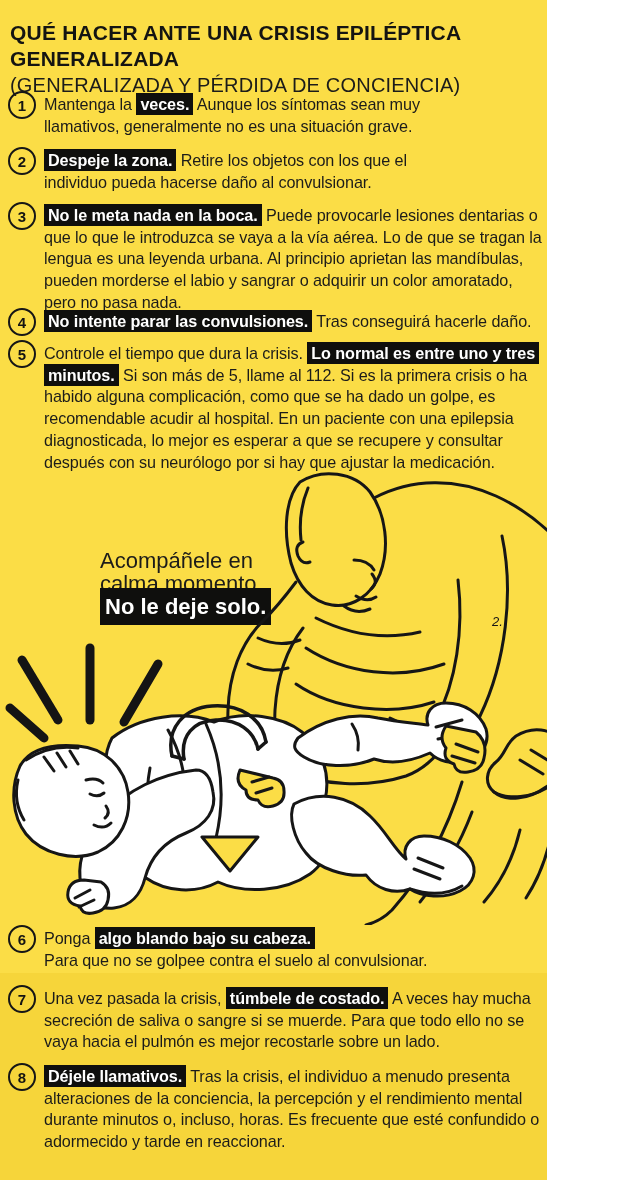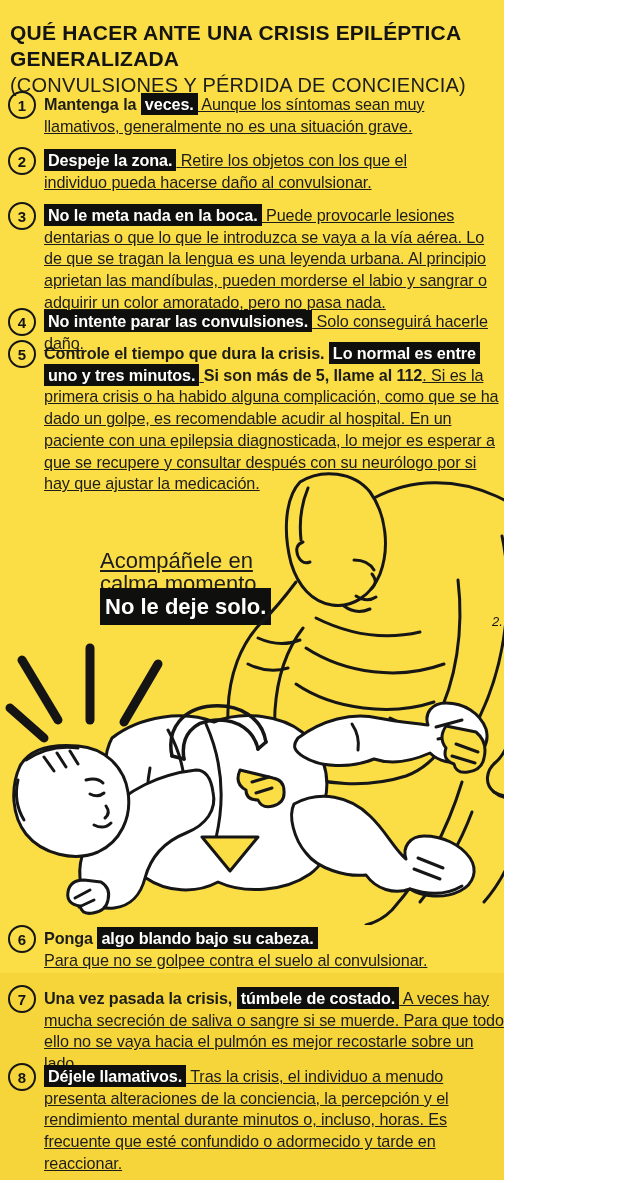--- a/index.html
+++ b/index.html
@@ -5,21 +5,21 @@
   :root{
     --background:#FBDD46;
     --background-bottom:#F6D53A;
     --highlight-bg:#0F0F0D;
     --highlight-text:#FFFFFF;
     --text:#1C1C1A;
     --line:#161616;
   }
   html,body{margin:0;padding:0;background:#fff;}
   .canvas{
-    position:relative;width:504px;height:1183px;overflow:hidden;
+    position:relative;width:547px;height:1183px;overflow:hidden;
     background:var(--background);
     font-family:"Liberation Sans","DejaVu Sans",sans-serif;
     color:var(--text);
   }
   .band-bottom{position:absolute;left:0;top:973px;width:624px;height:207px;background:var(--background-bottom);}
   .edge-white{position:absolute;left:0;bottom:0;width:624px;height:3px;background:#fff;}
   header{position:absolute;left:10px;top:20px;right:4px;}
   h1{margin:0;font-size:21px;line-height:26px;font-weight:700;letter-spacing:.2px;color:#141412;}
   h2{margin:1px 0 0 0;font-size:20px;line-height:24px;font-weight:400;letter-spacing:.2px;color:#1c1c1a;}
   .step{position:absolute;left:8px;display:flex;align-items:flex-start;}
@@ -28,58 +28,58 @@
     border:2.5px solid var(--line);border-radius:50%;
     display:flex;align-items:center;justify-content:center;
     font-size:15px;font-weight:700;color:#141412;background:transparent;
   }
   .step p{margin:0;font-size:16.2px;line-height:21.7px;letter-spacing:-.1px;}
   .s1{top:94px}.s2{top:150px}.s3{top:205px}.s4{top:311px}.s5{top:343px}
   .s6{top:928px}.s7{top:988px}.s8{top:1066px}
   .s1 p{max-width:400px}.s2 p{max-width:385px}.s3 p{max-width:565px}
   .s4 p{max-width:580px}.s5 p{max-width:580px}.s6 p{max-width:575px}
   .s7 p{max-width:545px}.s8 p{max-width:595px}
-  .seg-normal{font-weight:400;text-decoration:underline;}
-  .seg-bold{font-weight:700;}
+  .seg-normal{font-weight:400;}
+  .seg-bold{font-weight:400;}
   .seg-highlight{
     font-weight:700;color:var(--highlight-text);background:var(--highlight-bg);
     padding:2px 4px;-webkit-box-decoration-break:clone;box-decoration-break:clone;
   }
   .caption{position:absolute;left:100px;top:549px;width:200px;font-size:22px;line-height:23px;}
   .caption .seg-highlight{padding:6px 5px;}
   .illustration{position:absolute;left:0;top:470px;width:624px;height:455px;}
   .fill-bg{fill:var(--background);}
   .fill-white{fill:#FFFFFF;}
 </style>
 </head>
 <body>
 
 <div class="canvas">
   <div class="band-bottom"></div>
 
   <header>
     <h1>QUÉ HACER ANTE UNA CRISIS EPILÉPTICA GENERALIZADA</h1>
-    <h2>(CONVULSIONES Y PÉRDIDA DE CONCIENCIA)</h2>
+    <h2>(GENERALIZADA Y PÉRDIDA DE CONCIENCIA)</h2>
   </header>
 
   <section class="step s1">
     <span class="badge">1</span>
     <p><span class="seg-bold">Mantenga la </span><span class="seg-highlight">veces.</span><span class="seg-normal"> Aunque los síntomas sean muy llamativos, generalmente no es una situación grave.</span></p>
   </section>
   <section class="step s2">
     <span class="badge">2</span>
     <p><span class="seg-highlight">Despeje la zona.</span><span class="seg-normal"> Retire los objetos con los que el individuo pueda hacerse daño al convulsionar.</span></p>
   </section>
   <section class="step s3">
     <span class="badge">3</span>
     <p><span class="seg-highlight">No le meta nada en la boca.</span><span class="seg-normal"> Puede provocarle lesiones dentarias o que lo que le introduzca se vaya a la vía aérea. Lo de que se tragan la lengua es una leyenda urbana. Al principio aprietan las mandíbulas, pueden morderse el labio y sangrar o adquirir un color amoratado, pero no pasa nada.</span></p>
   </section>
   <section class="step s4">
     <span class="badge">4</span>
-    <p><span class="seg-highlight">No intente parar las convulsiones.</span><span class="seg-normal"> Solo conseguirá hacerle daño.</span></p>
+    <p><span class="seg-highlight">No intente parar las convulsiones.</span><span class="seg-normal"> Tras conseguirá hacerle daño.</span></p>
   </section>
   <section class="step s5">
     <span class="badge">5</span>
     <p><span class="seg-bold">Controle el tiempo que dura la crisis. </span><span class="seg-highlight">Lo normal es entre uno y tres minutos.</span><span class="seg-normal"> </span><span class="seg-bold">Si son más de 5, llame al 112</span><span class="seg-normal">. Si es la primera crisis o ha habido alguna complicación, como que se ha dado un golpe, es recomendable acudir al hospital. En un paciente con una epilepsia diagnosticada, lo mejor es espe­rar a que se recupere y consultar después con su neurólogo por si hay que ajustar la medicación.</span></p>
   </section>
   <section class="step s6">
     <span class="badge">6</span>
     <p><span class="seg-bold">Ponga </span><span class="seg-highlight">algo blando bajo su cabeza.</span><br><span class="seg-normal">Para que no se golpee contra el suelo al convulsionar.</span></p>
   </section>
   <section class="step s7">

